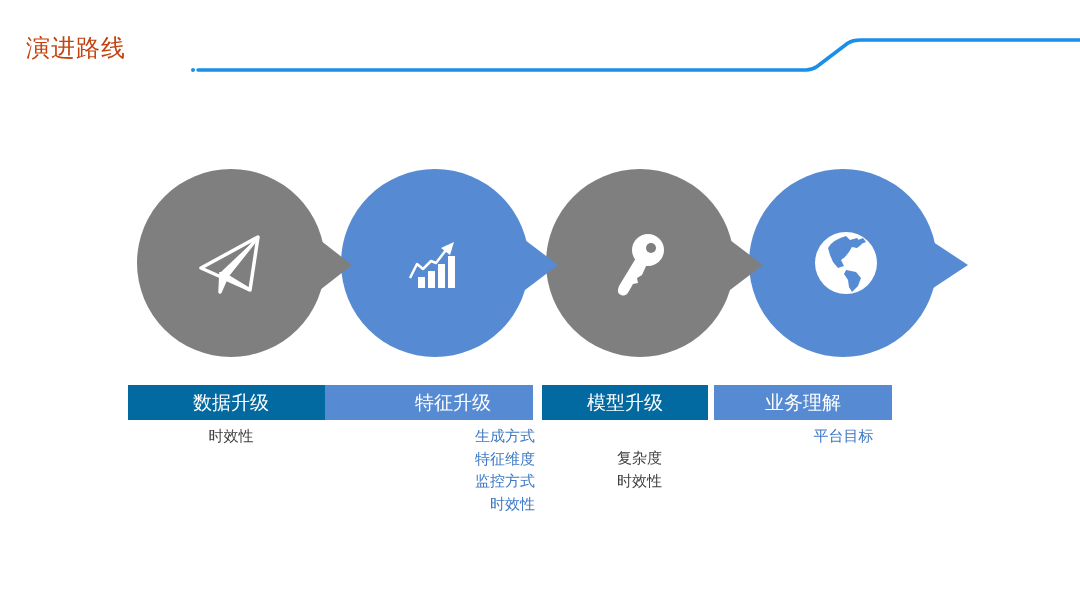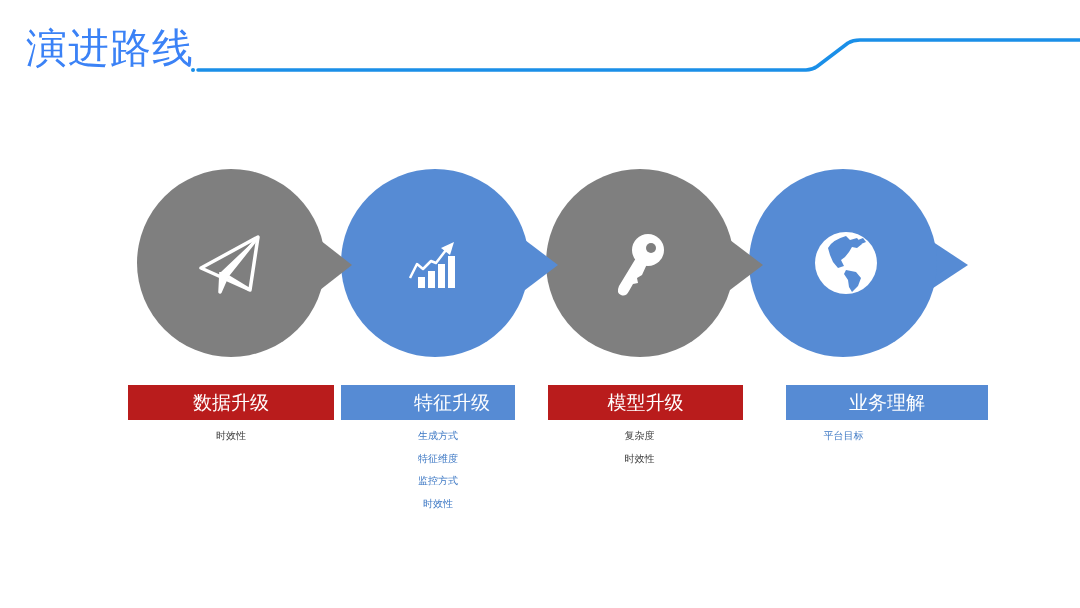--- a/index.html
+++ b/index.html
@@ -1,33 +1,33 @@
 <!DOCTYPE html>
 <html><head>
   <meta charset="utf-8">
   <style>
     * { margin: 0; padding: 0; box-sizing: border-box; }
     html, body { width: 1080px; height: 608px; background: #ffffff; overflow: hidden; }
     body { position: relative; font-family: "DejaVu Sans", "Liberation Sans", sans-serif; }
     .title {
       position: absolute; left: 26px; top: 26px;
-      font-size: 41px; color: #3b82f6; letter-spacing: 1px; line-height: 44px;
+      font-size: 24px; color: #c2410c; letter-spacing: 1px; line-height: 44px;
     }
     .header-line { position: absolute; left: 0; top: 0; width: 1080px; height: 100px; }
     .flow { position: absolute; left: 0; top: 0; width: 1080px; height: 380px; }
     .step-label {
       position: absolute; top: 385px; height: 35px;
       color: #ffffff; font-size: 19px; line-height: 35px; text-align: center;
     }
     .step-items {
       position: absolute; top: 425px; text-align: center;
-      font-size: 10px; line-height: 22.5px;
+      font-size: 15px; line-height: 22.5px;
     }
     .step-items div { white-space: nowrap; }
-    .gray-bg { background: #b91c1c; }
+    .gray-bg { background: #0369a1; }
     .blue-bg { background: #568bd4; }
     .gray-text { color: #404040; }
     .blue-text { color: #3d78c4; }
   </style>
 </head>
 <body>
 
 <div class="title">演进路线</div>
 
 <svg class="header-line" viewBox="0 0 1080 100">
@@ -84,32 +84,32 @@
 
   <g>
     <circle cx="846" cy="263" r="31" fill="#ffffff"></circle>
     <path d="M828 248 Q832 240 846 236 L850 240 L857 238 L862 244 L857 248 L852 247 L849 252 L845 257 L841 260 L844 266 L838 268 L833 262 L830 255 Z" fill="#568bd4"></path>
     <path d="M846 270 L856 272 L861 278 L858 286 L852 292 L849 287 L848 280 L844 274 Z" fill="#568bd4"></path>
     <path d="M858 240 L863 238 L866 242 L861 244 Z" fill="#568bd4"></path>
   </g>
 </svg>
 
 <div class="step-label gray-bg" style="left:128px; width:206px;">数据升级</div>
-<div class="step-label blue-bg" style="left:341px; width:174px;padding-left:48px;">特征升级</div>
-<div class="step-label gray-bg" style="left:542px; width:195px;margin-left:6px;">模型升级</div>
-<div class="step-label blue-bg" style="left:786px; width:202px;">业务理解</div>
+<div class="step-label blue-bg" style="left:325px; width:208px;padding-left:48px;">特征升级</div>
+<div class="step-label gray-bg" style="left:542px; width:166px;">模型升级</div>
+<div class="step-label blue-bg" style="left:714px; width:178px;">业务理解</div>
 
 <div class="step-items gray-text" style="left:128px; width:206px;">
   <div>时效性</div>
 </div>
-<div class="step-items blue-text" style="left:341px; width:194px;">
+<div class="step-items blue-text" style="left:341px; width:194px;text-align:right;">
   <div>生成方式</div>
   <div>特征维度</div>
   <div>监控方式</div>
   <div>时效性</div>
 </div>
-<div class="step-items gray-text" style="left:542px; width:195px;">
+<div class="step-items gray-text" style="left:542px; width:195px;margin-top:22px;">
   <div>复杂度</div>
   <div>时效性</div>
 </div>
 <div class="step-items blue-text" style="left:746px; width:195px;">
   <div>平台目标</div>
 </div>
 
 </body></html>

